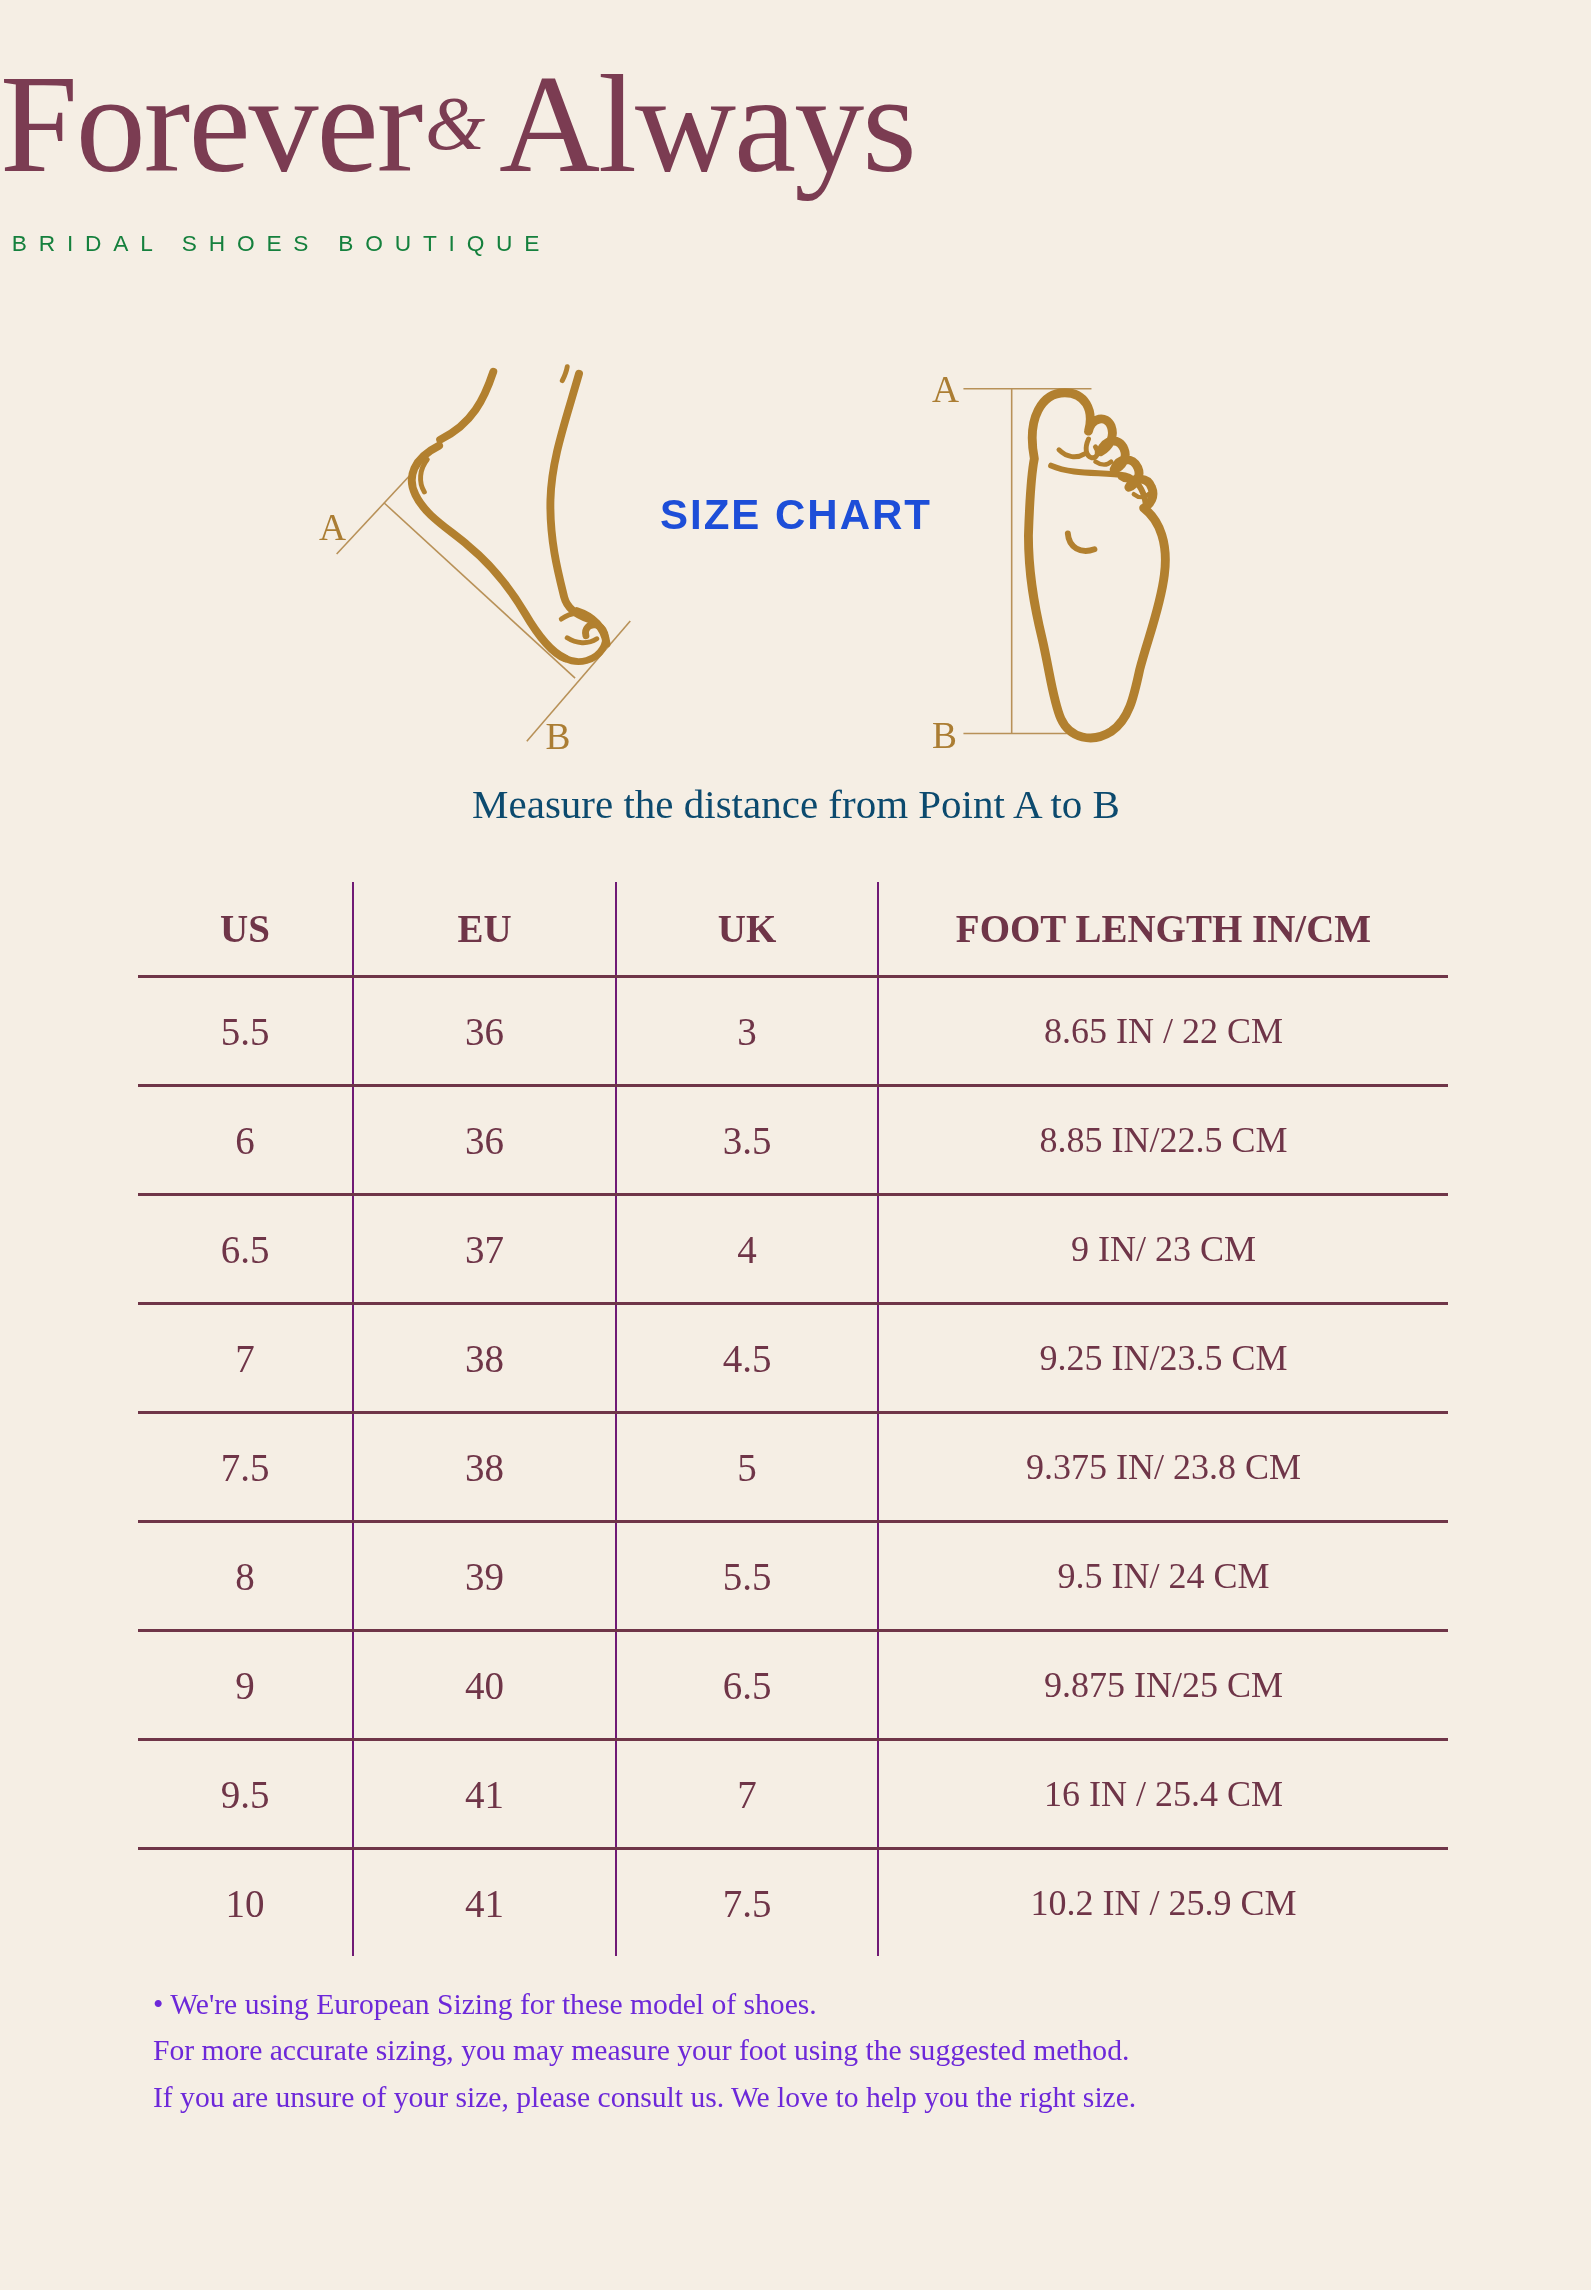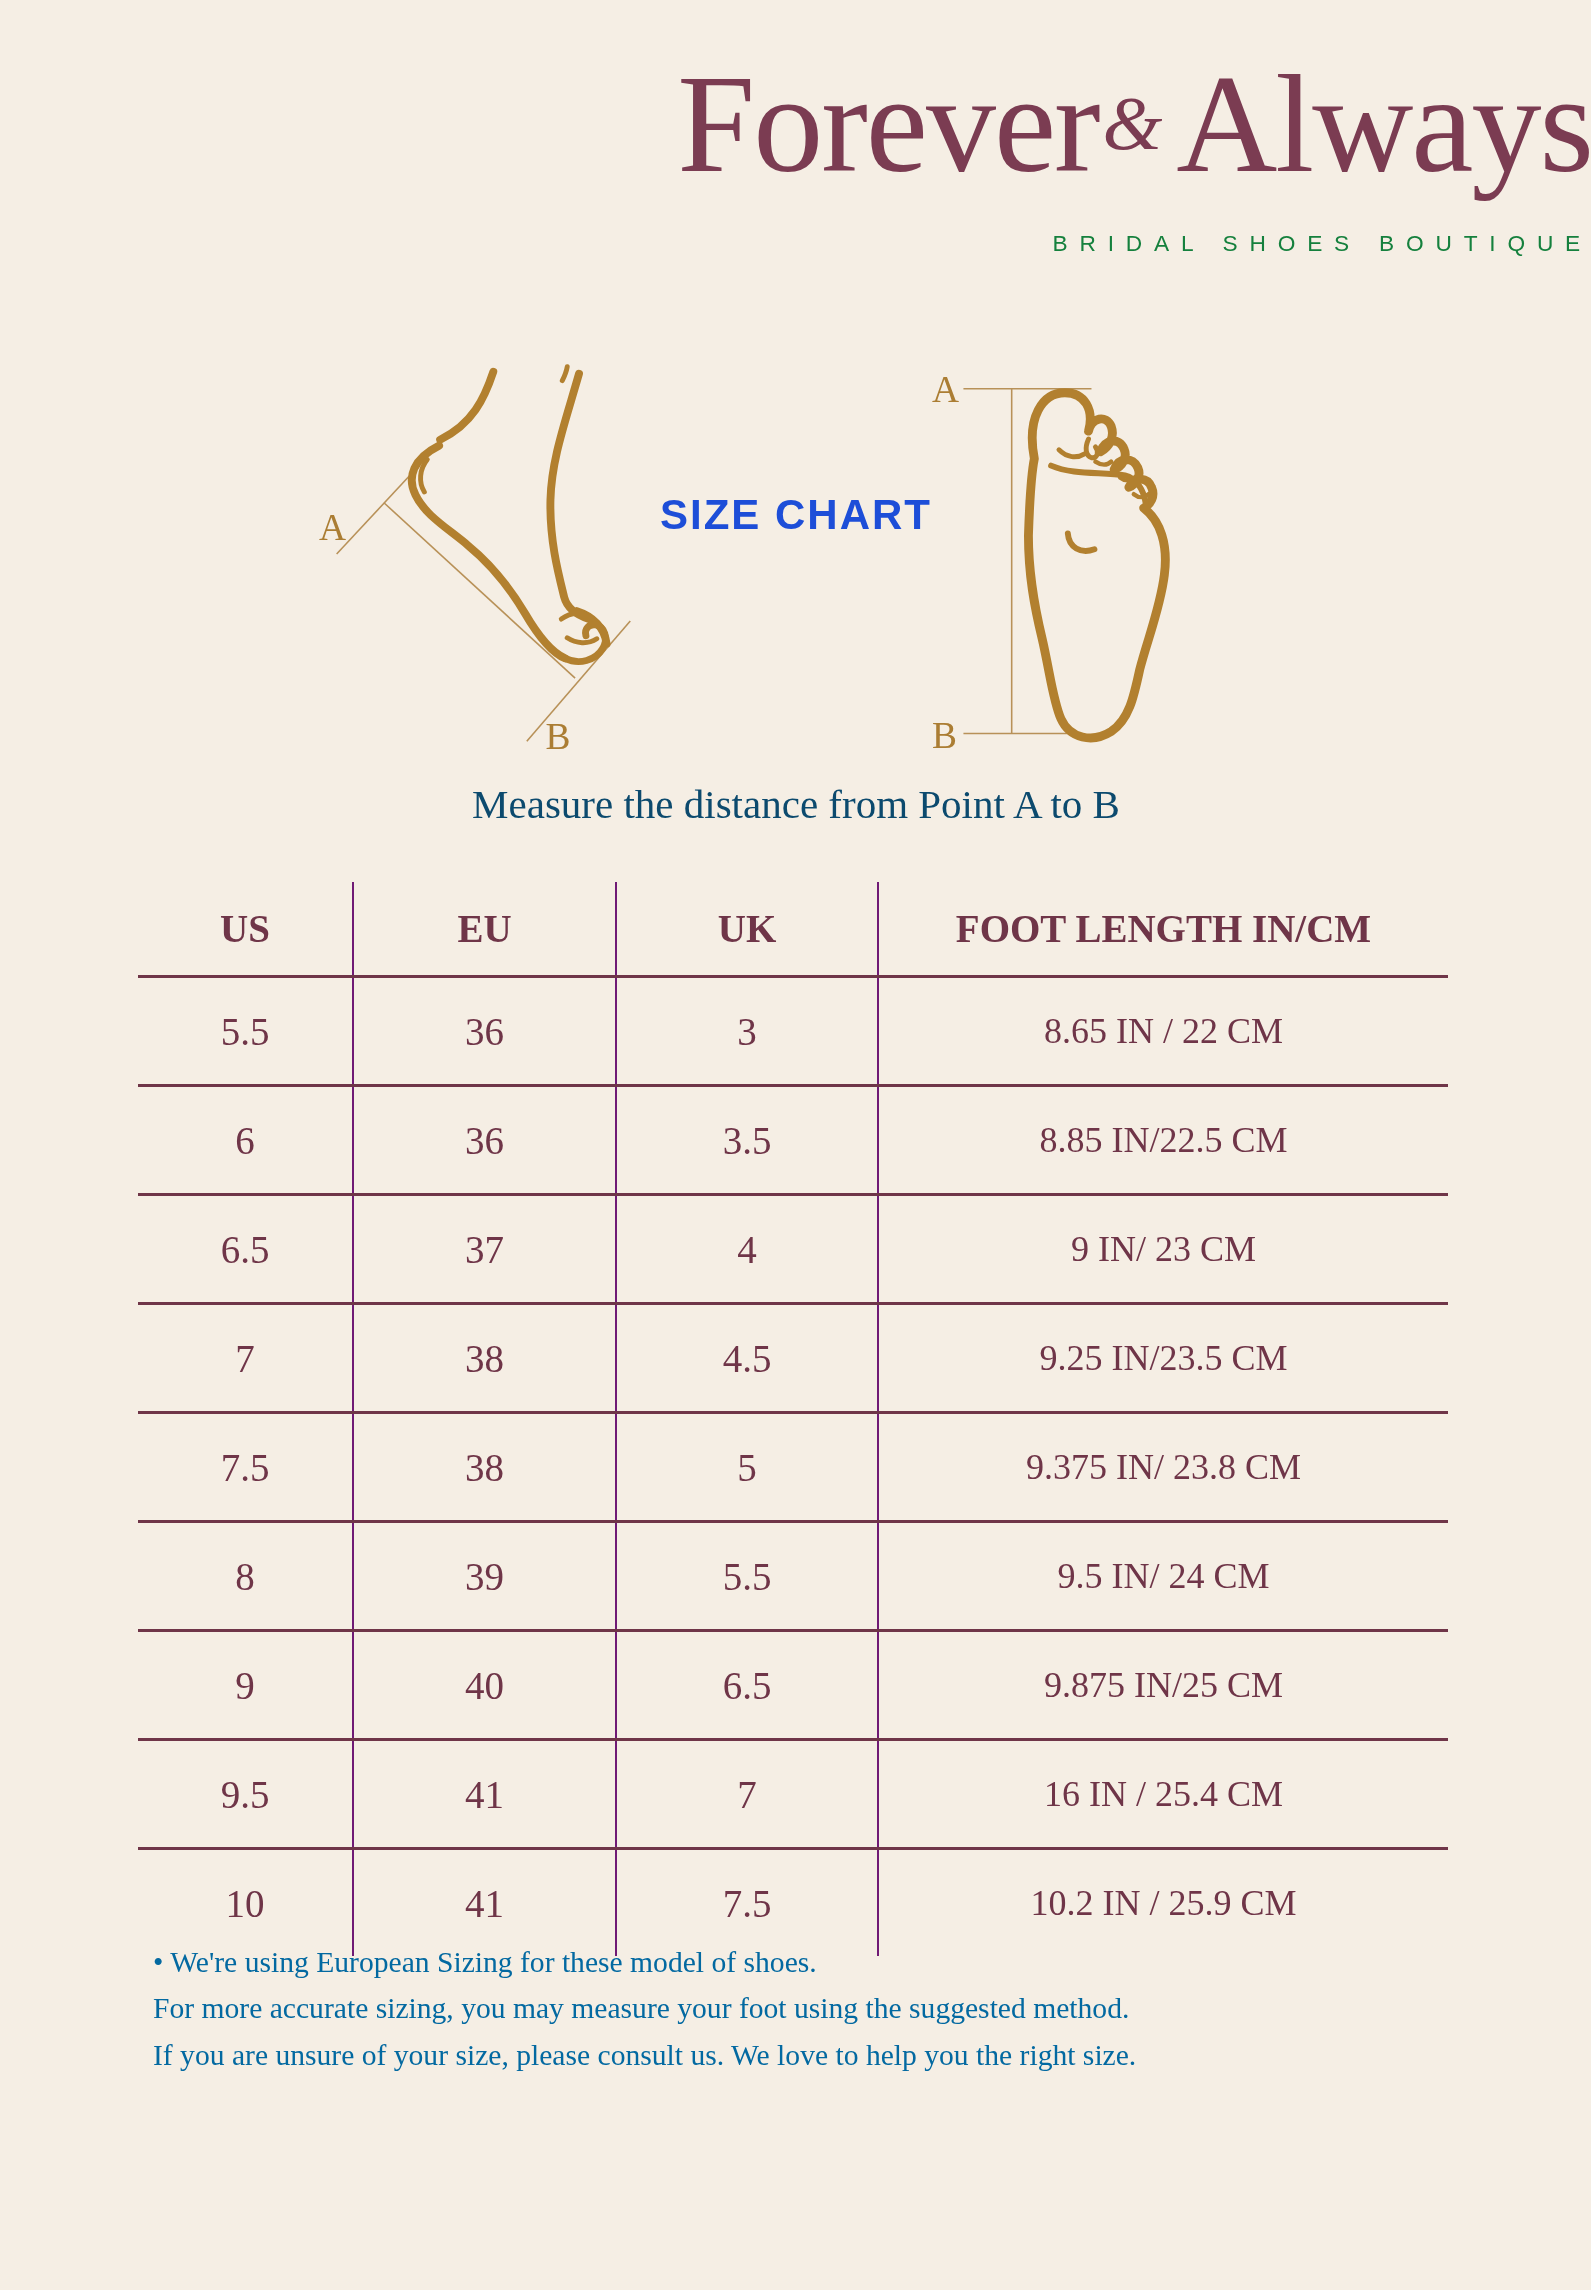--- a/index.html
+++ b/index.html
@@ -5,21 +5,21 @@
   html,body { margin:0; padding:0; }
   .page {
     position:relative;
     width:1592px; height:2290px;
     background:#f5eee4;
     font-family:"Liberation Serif", serif;
     overflow:hidden;
   }
 
   
-  .logo { position:absolute; top:45px; left:0; right:0; text-align:right; color:#7b3c52; }
+  .logo { position:absolute; top:45px; left:0; right:0; text-align:left; color:#7b3c52; }
   .logo-main {
     font-family:"Liberation Serif", serif;
     font-size:140px; line-height:158px; letter-spacing:-2px;
     white-space:nowrap;
   }
   .logo-amp {
     display:inline-block;
     font-family:"Liberation Serif", serif;
     font-style:italic; font-size:77px;
     position:relative; top:-21.7px; margin:0 15.8px 0 3.9px;
@@ -68,21 +68,21 @@
   }
   .size-table td {
     height:104px; font-size:39px;
     text-align:center; vertical-align:middle;
   }
   .size-table td.c4txt { font-size:36px; }
   .size-table .v { border-right:2px solid #701a75; }
   .size-table tbody tr:not(:last-child) td { border-bottom:3px solid #6f3548;margin-top:32px; }
 
   
-  .notes { position:absolute; left:153px; top:1948px; color:#0369a1; }
+  .notes { position:absolute; left:153px; top:1990px; color:#6d28d9; }
   .notes p { margin:0 0 16.7px 0; font-size:29.6px; line-height:29.6px; }
 </style>
 </head>
 <body>
 
 <div class="page">
 
   <header class="logo">
     <div class="logo-main"><span>Forever</span><span class="logo-amp">&amp;</span><span>Always</span></div>
     <div class="logo-sub">BRIDAL SHOES BOUTIQUE</div>

